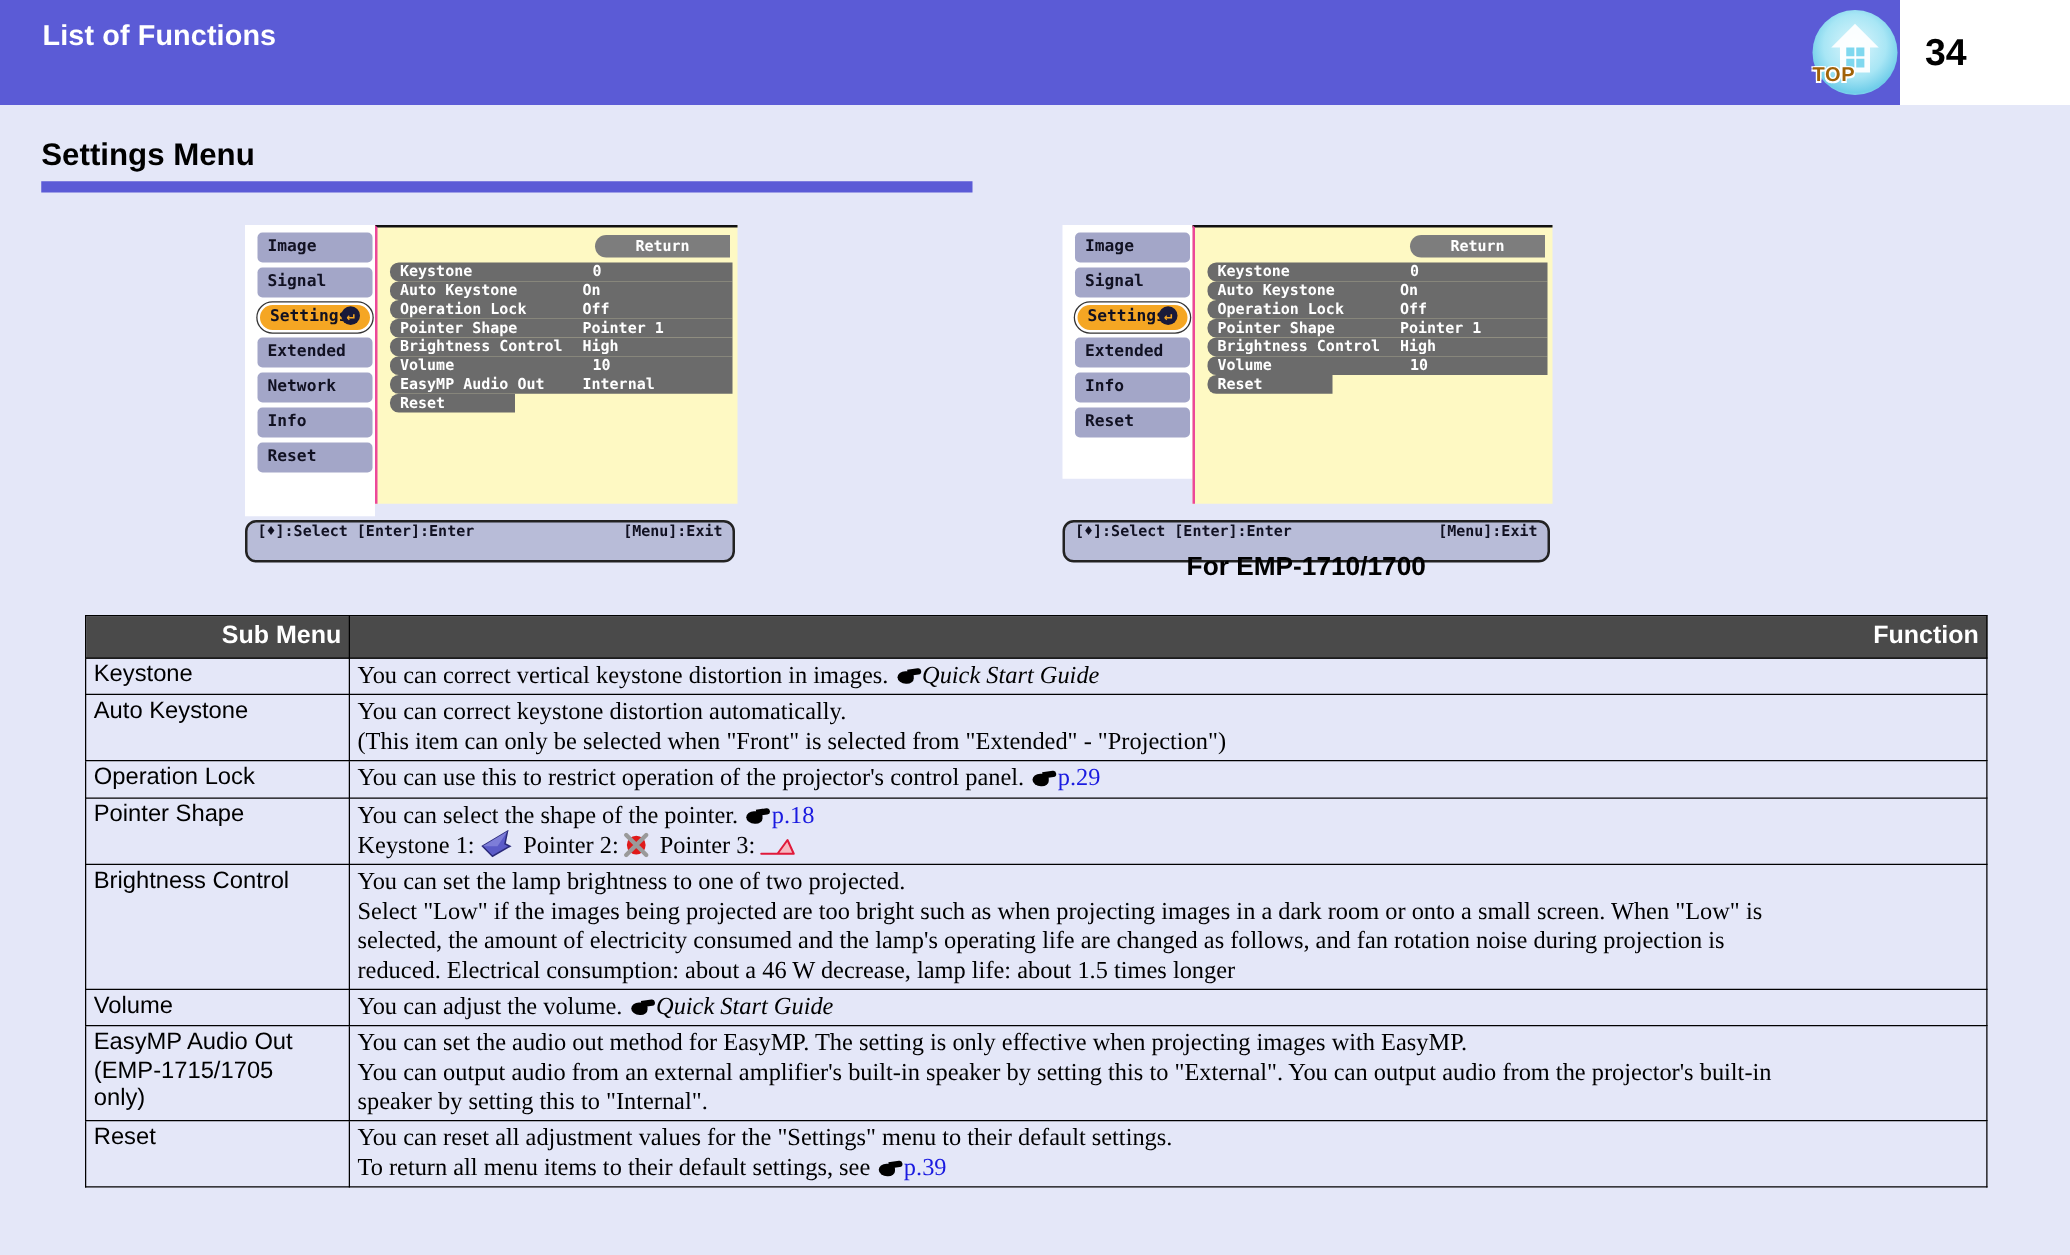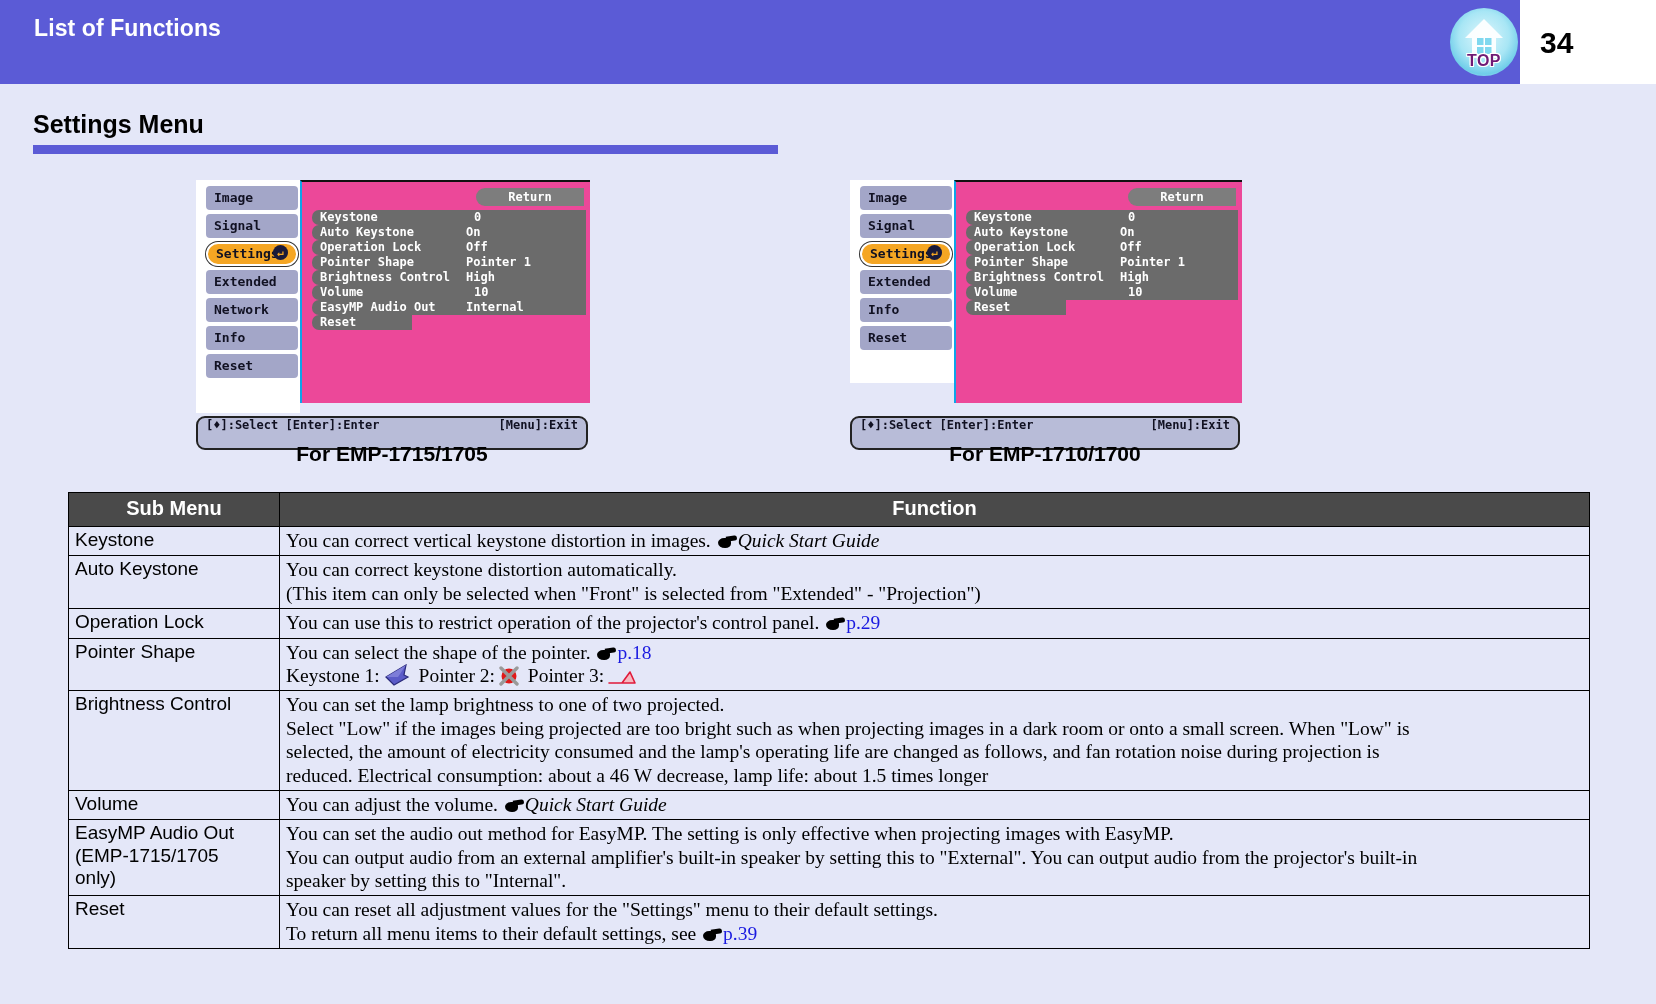--- a/index.html
+++ b/index.html
@@ -65,24 +65,23 @@
   .top-icon .house {
     position: absolute;
     left: 14px; top: 8px;
     width: 40px; height: 48px;
   }
   .top-icon .toplabel {
     position: absolute;
     left: 0;
     top: 44px;
     width: 68px;
-    text-align: center;
     font-size: 16px;
     font-weight: bold;
-    color: #701a75;
+    color: #a16207;
     text-shadow: 1px 1px 0 #ffffff, -1px -1px 0 #ffffff, 1px -1px 0 #ffffff, -1px 1px 0 #ffffff;
     letter-spacing: 0.5px;
   }
 
   
   .page-heading {
     position: absolute;
     left: 33px;
     top: 110px;
     font-size: 25px;
@@ -145,22 +144,22 @@
     border-radius: 50%;
     background: #1a1a3a;
     color: #f5a623;
     font-size: 11px;
     line-height: 15px;
     text-align: center;
   }
 
   .osd-panel {
     position: absolute;
-    background: #ec4899;
-    border-left: 2px solid #0ea5e9;
+    background: #fef9c3;
+    border-left: 2px solid #ec4899;
     border-top: 2px solid #111;
   }
   .osd-panel-left  { left: 104px; top: 0;  width: 288px; height: 221px; }
   .osd-panel-right { left: 104px; top: 0;  width: 286px; height: 221px; }
 
   .osd-return {
     position: absolute;
     right: 6px;
     top: 6px;
     width: 108px;
@@ -238,21 +237,21 @@
     border: 1px solid #000000;
     vertical-align: top;
     padding: 2px 6px 3px 6px;
   }
   .fn-table thead th {
     background: #4a4a4a;
     color: #ffffff;
     font-family: "Liberation Sans", sans-serif;
     font-size: 20px;
     font-weight: bold;
-    text-align: center;
+    text-align: right;
     padding: 4px 6px 6px 6px;
     border: 1px solid #000;
   }
   .col-sub { width: 198px; }
   .fn-table td.sub {
     font-family: "Liberation Sans", sans-serif;
     font-size: 19px;
     color: #000000;
     line-height: 1.18;
   }
@@ -368,21 +367,20 @@
         </div>
         <div class="osd-row" style="width: 100px;">
           <span class="lbl">Reset</span>
         </div>
       </div>
     </div>
     <div class="osd-footer osd-footer-left">
       <span class="fl">[♦]:Select [Enter]:Enter</span>
       <span class="fr">[Menu]:Exit</span>
     </div>
-    <div class="osd-caption">For EMP-1715/1705</div>
   </div>
 <div class="osd osd-right" id="osd-right">
     <div class="osd-sidebar short">
       <div class="osd-tab"><span>Image</span></div>
       <div class="osd-tab"><span>Signal</span></div>
       <div class="osd-tab selected"><span>Settings</span><span class="enter-glyph">↵</span></div>
       <div class="osd-tab"><span>Extended</span></div>
       <div class="osd-tab"><span>Info</span></div>
       <div class="osd-tab"><span>Reset</span></div>
     </div>

